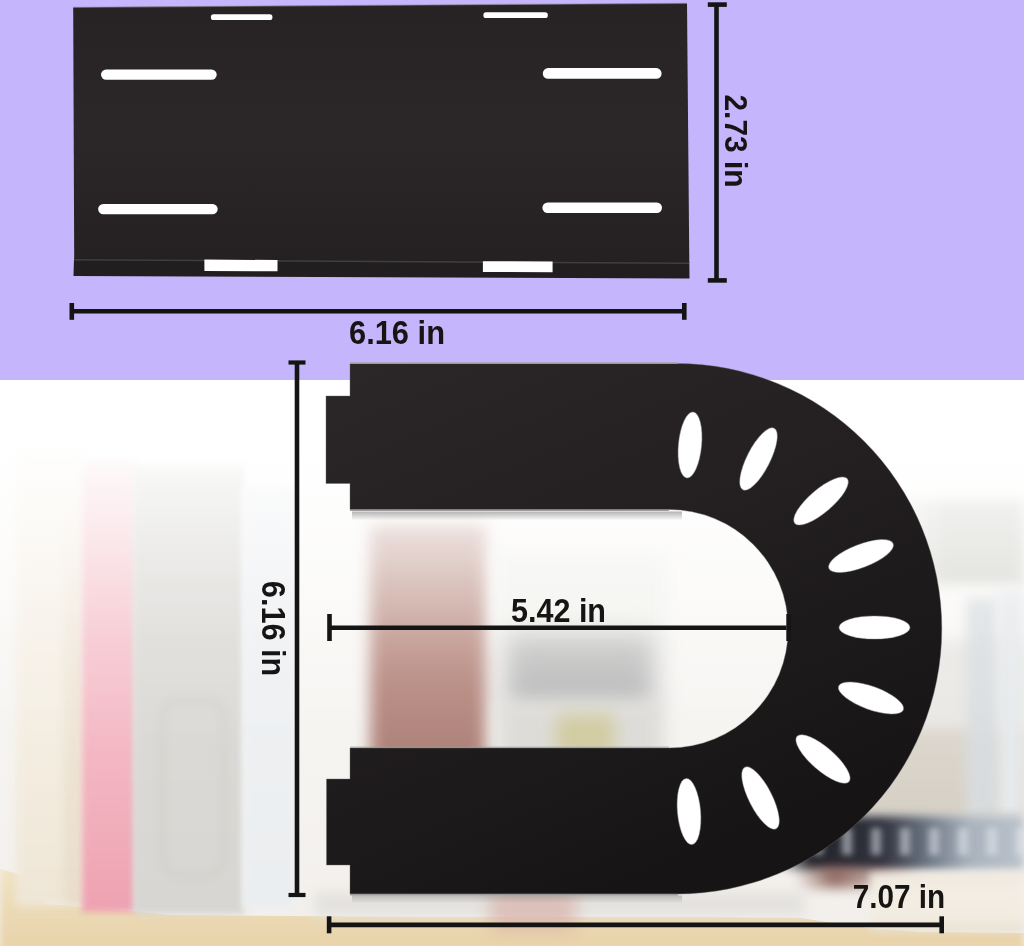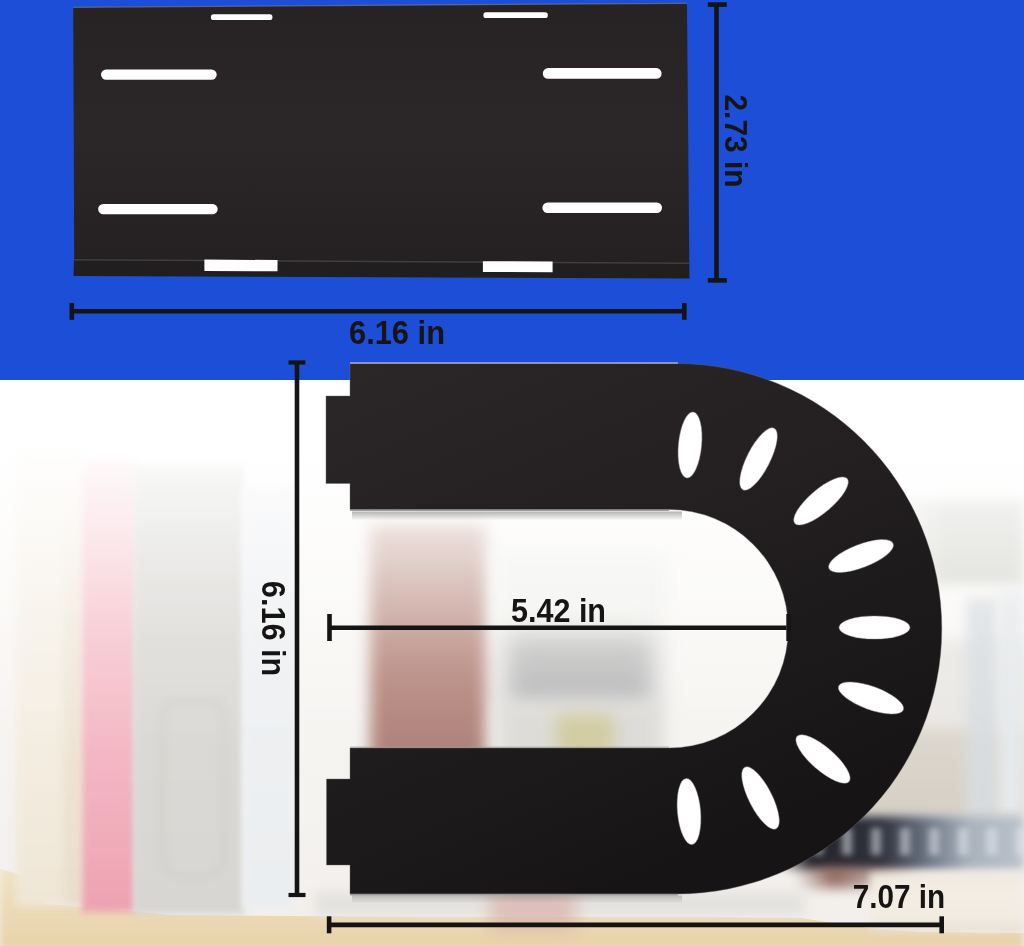--- a/index.html
+++ b/index.html
@@ -1,17 +1,17 @@
 <!DOCTYPE html>
 <html><head>
 <meta charset="utf-8">
 <style>
   html,body{margin:0;padding:0;}
   body{width:1024px;height:946px;background:#ffffff;font-family:"Liberation Sans",sans-serif;overflow:hidden;}
-  #stage{position:relative;width:1024px;height:946px;overflow:hidden;background:#1d4ed8;}
+  #stage{position:relative;width:1024px;height:946px;overflow:hidden;background:#c4b5fd;}
   .ab{position:absolute;}
 </style>
 </head>
 <body>
 <div id="stage">
 
   <div id="photo" class="ab" style="left:0;top:0;width:1024px;height:946px;">
 
     <div class="ab" style="left:0;top:380px;width:1024px;height:566px;background:linear-gradient(180deg,#ffffff 0%,#fbfaf8 30%,#f5f3f0 70%,#f2efeb 100%);"></div>
 

